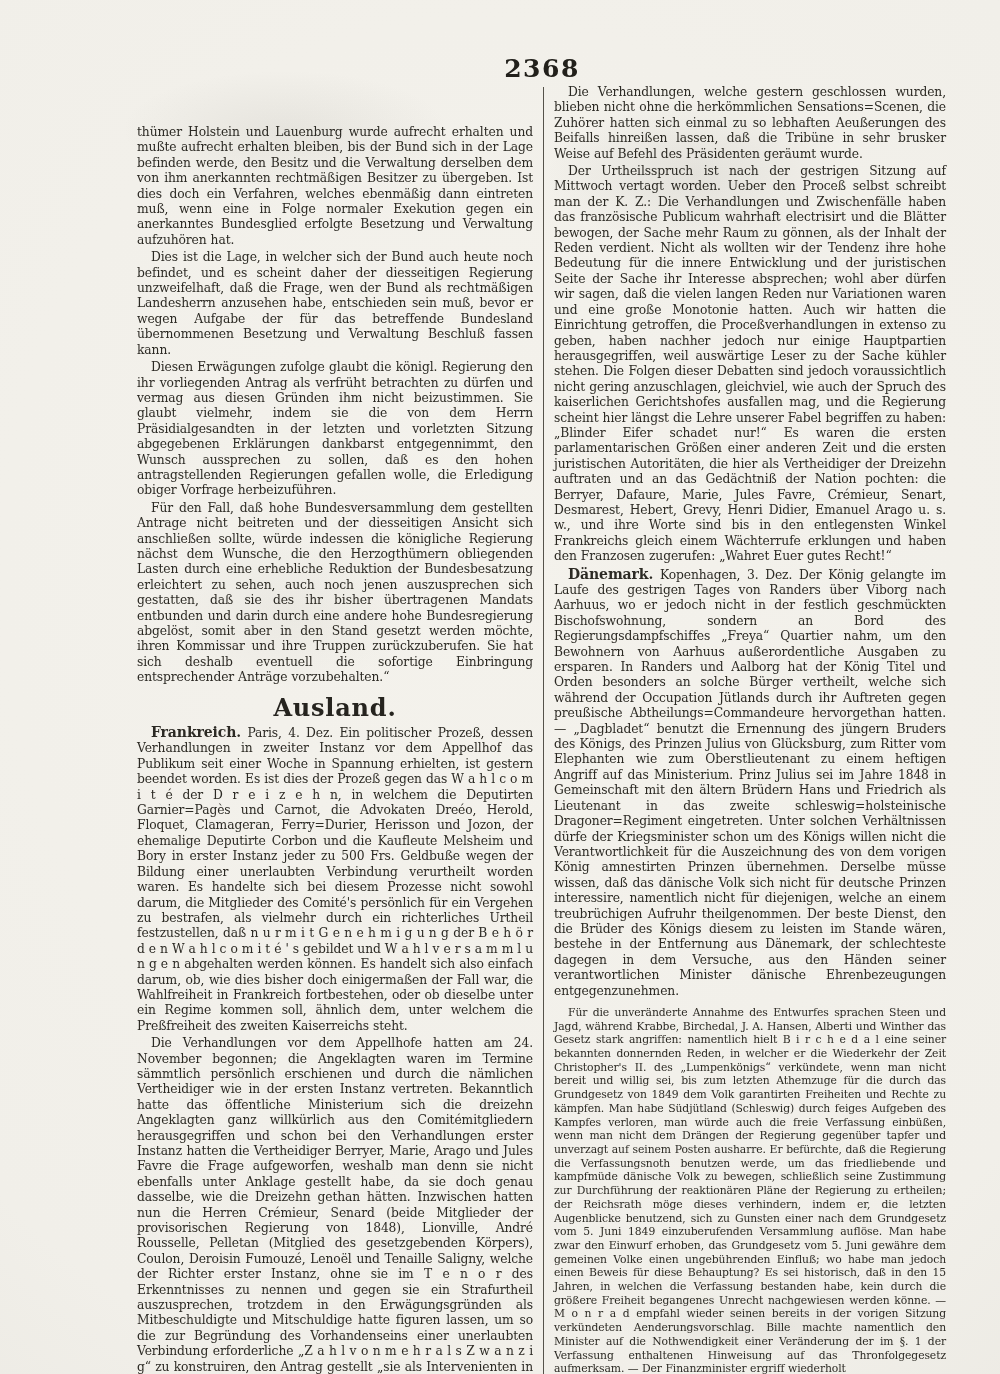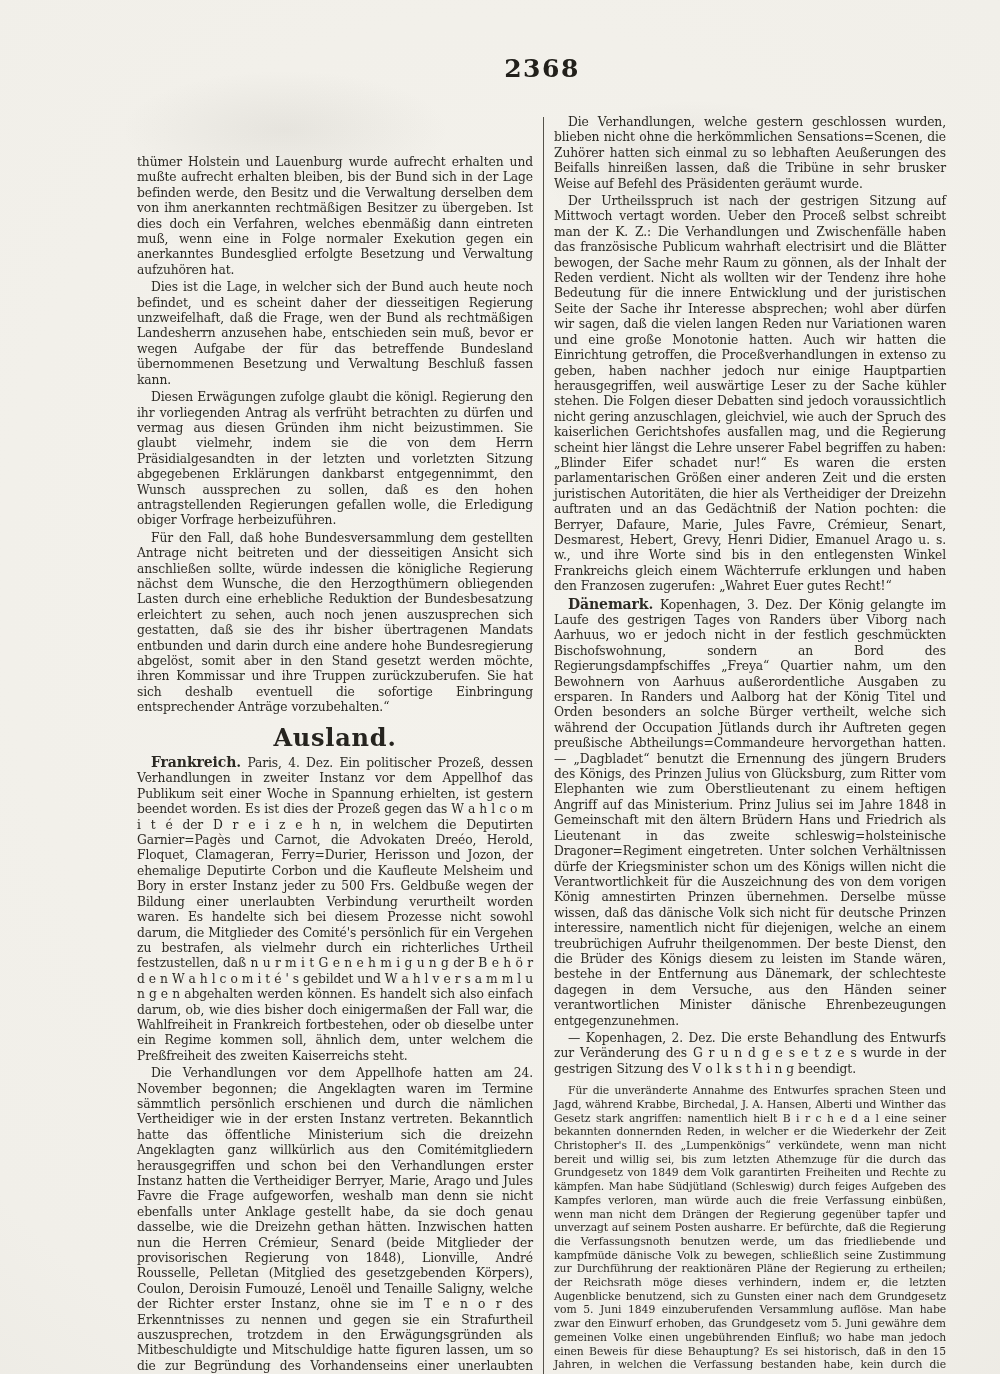--- a/index.html
+++ b/index.html
@@ -37,21 +37,21 @@
     left: 137px;
     top: 54px;
     width: 810px;
   }
   .page-number {
     text-align: center;
     font-size: 25px;
     font-weight: bold;
     letter-spacing: 1.5px;
     color: #22201b;
-    margin: 0 0 32px 0;
+    margin: 0 0 2px 0;
   }
   .columns {
     display: flex;
     align-items: stretch;
   }
   .col { 
     width: 396px;
     text-align: justify;
     font-size: 12.3px;
     line-height: 15.4px;
@@ -116,21 +116,20 @@
       </div>
 
       <div class="col-divider"></div>
 
       <div class="col right">
         <p class="para">Die Verhandlungen, welche gestern geschlossen wurden, blieben nicht ohne die herkömmlichen Sensations=Scenen, die Zuhörer hatten sich einmal zu so lebhaften Aeußerungen des Beifalls hinreißen lassen, daß die Tribüne in sehr brusker Weise auf Befehl des Präsidenten geräumt wurde.</p>
         <p class="para">Der Urtheilsspruch ist nach der gestrigen Sitzung auf Mittwoch vertagt worden. Ueber den Proceß selbst schreibt man der K. Z.: Die Verhandlungen und Zwischenfälle haben das französische Publicum wahrhaft electrisirt und die Blätter bewogen, der Sache mehr Raum zu gönnen, als der Inhalt der Reden verdient. Nicht als wollten wir der Tendenz ihre hohe Bedeutung für die innere Entwicklung und der juristischen Seite der Sache ihr Interesse absprechen; wohl aber dürfen wir sagen, daß die vielen langen Reden nur Variationen waren und eine große Monotonie hatten. Auch wir hatten die Einrichtung getroffen, die Proceßverhandlungen in extenso zu geben, haben nachher jedoch nur einige Hauptpartien herausgegriffen, weil auswärtige Leser zu der Sache kühler stehen. Die Folgen dieser Debatten sind jedoch voraussichtlich nicht gering anzuschlagen, gleichviel, wie auch der Spruch des kaiserlichen Gerichtshofes ausfallen mag, und die Regierung scheint hier längst die Lehre unserer Fabel begriffen zu haben: „Blinder Eifer schadet nur!“ Es waren die ersten parlamentarischen Größen einer anderen Zeit und die ersten juristischen Autoritäten, die hier als Vertheidiger der Dreizehn auftraten und an das Gedächtniß der Nation pochten: die Berryer, Dafaure, Marie, Jules Favre, Crémieur, Senart, Desmarest, Hebert, Grevy, Henri Didier, Emanuel Arago u. s. w., und ihre Worte sind bis in den entlegensten Winkel Frankreichs gleich einem Wächterrufe erklungen und haben den Franzosen zugerufen: „Wahret Euer gutes Recht!“</p>
 
         <p class="para"><span class="lead">Dänemark.</span> <span class="dateline-city">Kopenhagen,</span> <span>3. Dez.</span> <span>Der König gelangte im Laufe des gestrigen Tages von Randers über Viborg nach Aarhuus, wo er jedoch nicht in der festlich geschmückten Bischofswohnung, sondern an Bord des Regierungsdampfschiffes „Freya“ Quartier nahm, um den Bewohnern von Aarhuus außerordentliche Ausgaben zu ersparen. In Randers und Aalborg hat der König Titel und Orden besonders an solche Bürger vertheilt, welche sich während der Occupation Jütlands durch ihr Auftreten gegen preußische Abtheilungs=Commandeure hervorgethan hatten. — „Dagbladet“ benutzt die Ernennung des jüngern Bruders des Königs, des Prinzen Julius von Glücksburg, zum Ritter vom Elephanten wie zum Oberstlieutenant zu einem heftigen Angriff auf das Ministerium. Prinz Julius sei im Jahre 1848 in Gemeinschaft mit den ältern Brüdern Hans und Friedrich als Lieutenant in das zweite schleswig=holsteinische Dragoner=Regiment eingetreten. Unter solchen Verhältnissen dürfe der Kriegsminister schon um des Königs willen nicht die Verantwortlichkeit für die Auszeichnung des von dem vorigen König amnestirten Prinzen übernehmen. Derselbe müsse wissen, daß das dänische Volk sich nicht für deutsche Prinzen interessire, namentlich nicht für diejenigen, welche an einem treubrüchigen Aufruhr theilgenommen. Der beste Dienst, den die Brüder des Königs diesem zu leisten im Stande wären, bestehe in der Entfernung aus Dänemark, der schlechteste dagegen in dem Versuche, aus den Händen seiner verantwortlichen Minister dänische Ehrenbezeugungen entgegenzunehmen.</span></p>
 
-        <p class="para"><span>—</span> <span class="dateline-city">Kopenhagen,</span> <span>2. Dez.</span> <span>Die erste Behandlung des Entwurfs zur Veränderung des G r u n d g e s e t z e s wurde in der gestrigen Sitzung des V o l k s t h i n g beendigt.</span></p>
 
         <div class="small-type">
           <p class="para">Für die unveränderte Annahme des Entwurfes sprachen Steen und Jagd, während Krabbe, Birchedal, J. A. Hansen, Alberti und Winther das Gesetz stark angriffen: namentlich hielt B i r c h e d a l eine seiner bekannten donnernden Reden, in welcher er die Wiederkehr der Zeit Christopher's II. des „Lumpenkönigs“ verkündete, wenn man nicht bereit und willig sei, bis zum letzten Athemzuge für die durch das Grundgesetz von 1849 dem Volk garantirten Freiheiten und Rechte zu kämpfen. Man habe Südjütland (Schleswig) durch feiges Aufgeben des Kampfes verloren, man würde auch die freie Verfassung einbüßen, wenn man nicht dem Drängen der Regierung gegenüber tapfer und unverzagt auf seinem Posten ausharre. Er befürchte, daß die Regierung die Verfassungsnoth benutzen werde, um das friedliebende und kampfmüde dänische Volk zu bewegen, schließlich seine Zustimmung zur Durchführung der reaktionären Pläne der Regierung zu ertheilen; der Reichsrath möge dieses verhindern, indem er, die letzten Augenblicke benutzend, sich zu Gunsten einer nach dem Grundgesetz vom 5. Juni 1849 einzuberufenden Versammlung auflöse. Man habe zwar den Einwurf erhoben, das Grundgesetz vom 5. Juni gewähre dem gemeinen Volke einen ungebührenden Einfluß; wo habe man jedoch einen Beweis für diese Behauptung? Es sei historisch, daß in den 15 Jahren, in welchen die Verfassung bestanden habe, kein durch die größere Freiheit begangenes Unrecht nachgewiesen werden könne. — M o n r a d empfahl wieder seinen bereits in der vorigen Sitzung verkündeten Aenderungsvorschlag. Bille machte namentlich den Minister auf die Nothwendigkeit einer Veränderung der im §. 1 der Verfassung enthaltenen Hinweisung auf das Thronfolgegesetz aufmerksam. — Der Finanzminister ergriff wiederholt</p>
         </div>
       </div>
 
     </div>
   </div>
 </div>
 

